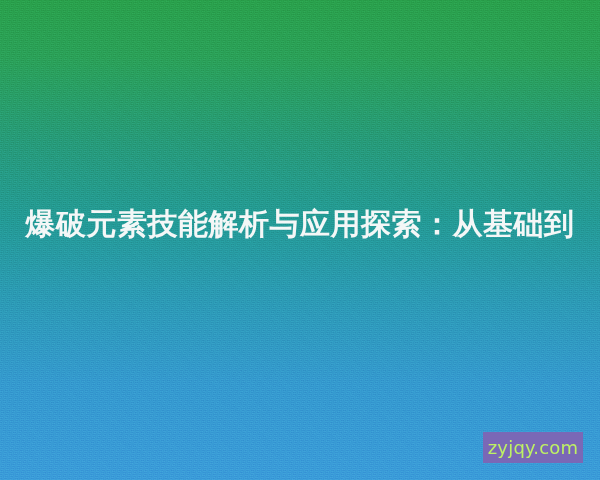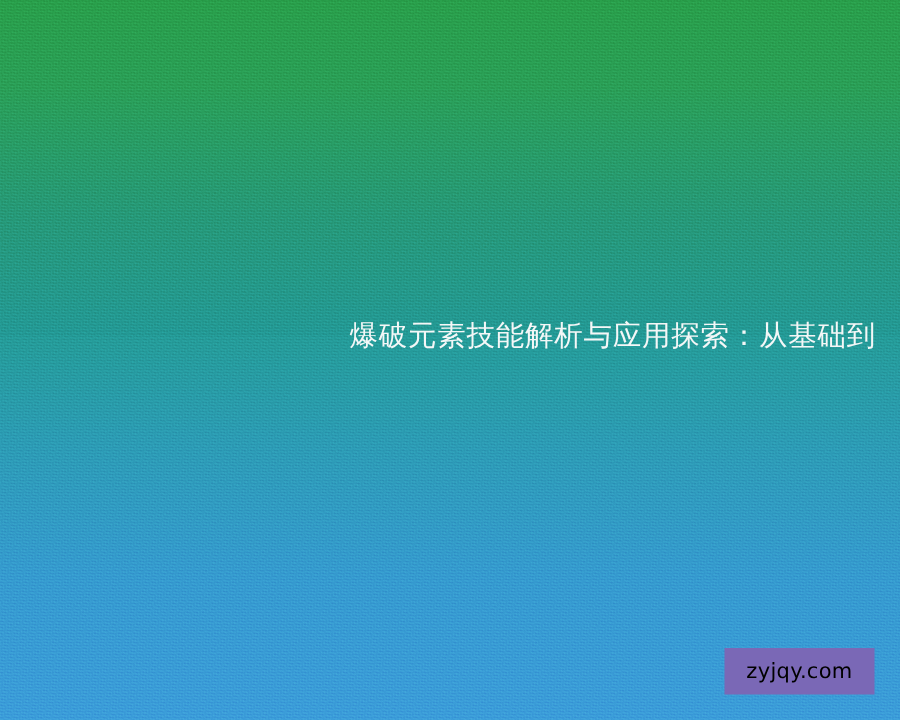--- a/index.html
+++ b/index.html
@@ -61,44 +61,43 @@
     right: 0;
     top: 205px;
     text-align: center;
     padding: 0 16px;
     box-sizing: border-box;
   }
   .title-line {
     display: block;
     color: #f4f7f7;
     font-family: "DejaVu Sans", "Liberation Sans", sans-serif;
-    font-size: 19px;
-    font-weight: 400;
+    font-size: 30px;
+    font-weight: 700;
     line-height: 38px;
     letter-spacing: 0.5px;
     white-space: nowrap;
-    text-align: right;
   }
 
   
   .watermark-badge {
     position: absolute;
     left: 483px;
     top: 432px;
     width: 100px;
     height: 31px;
     background: #7a68b6;
     display: flex;
     align-items: center;
     justify-content: center;
   }
   .watermark-text {
-    color: #000000;
+    color: #bef264;
     font-family: "DejaVu Sans", "Liberation Sans", sans-serif;
-    font-size: 14px;
+    font-size: 18px;
     font-weight: 400;
     letter-spacing: 0.2px;
     line-height: 1;
   }
 </style>
 </head>
 <body>
 
 <div class="cover-canvas">
 

